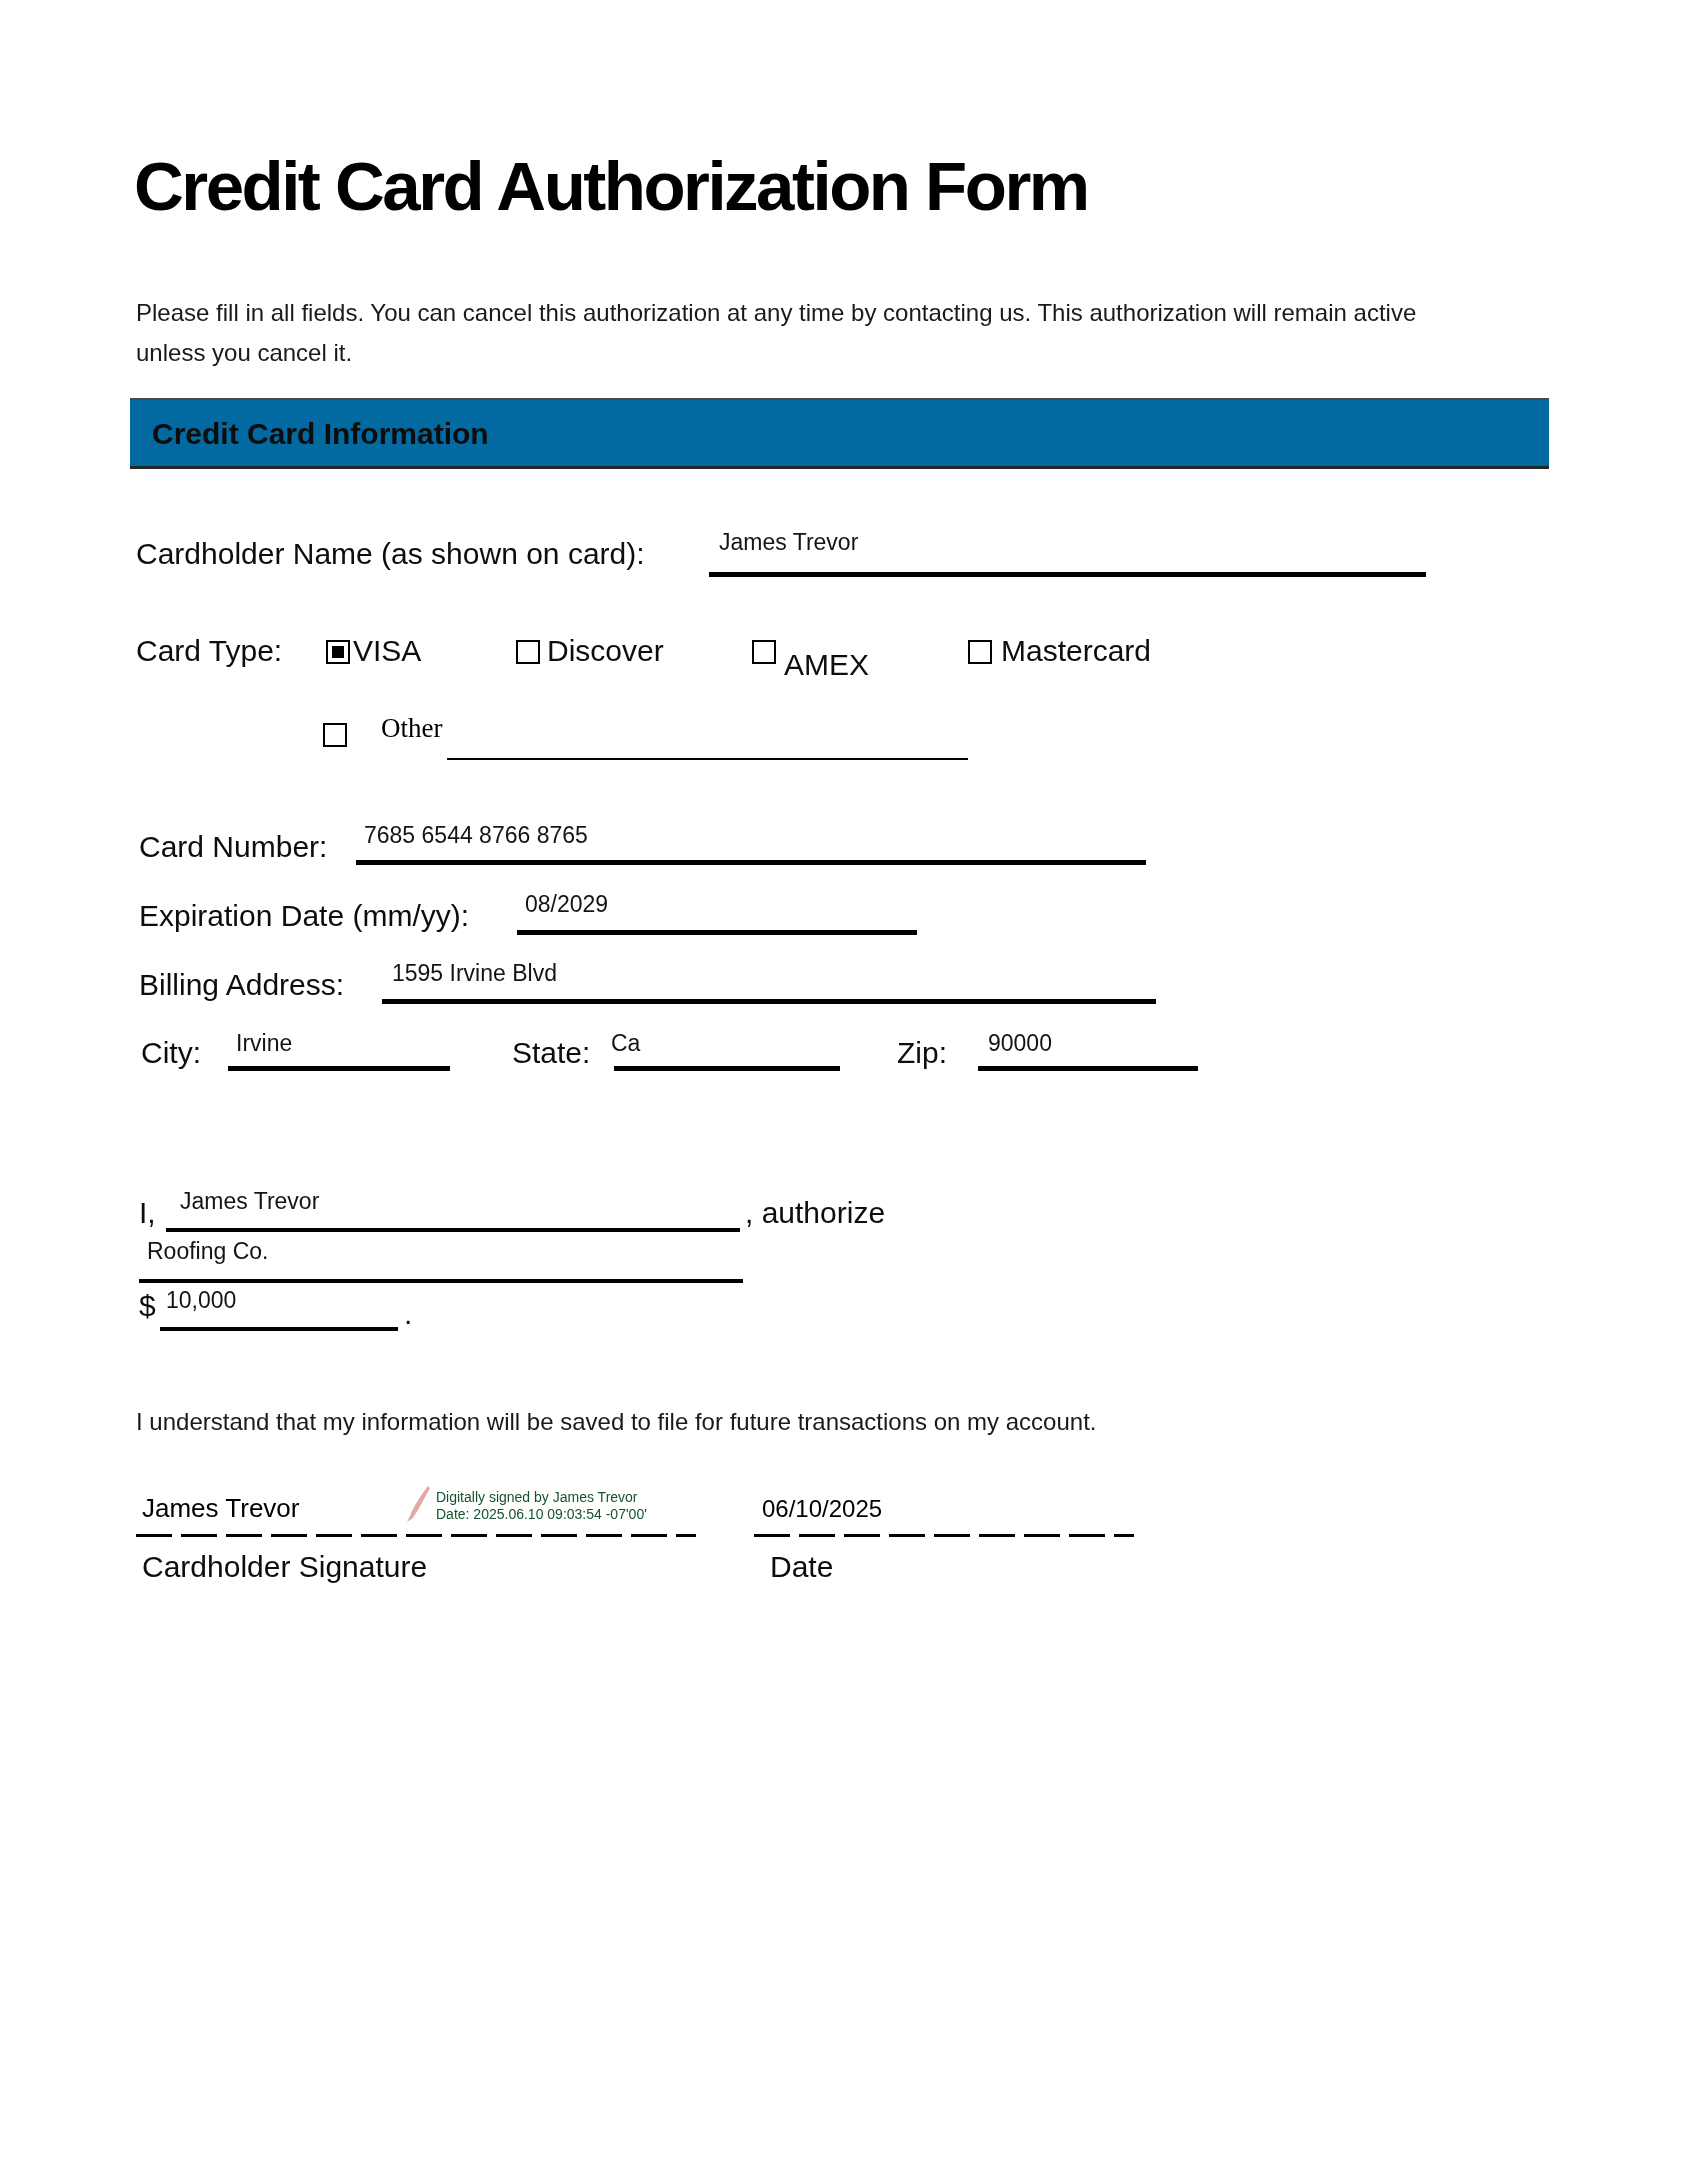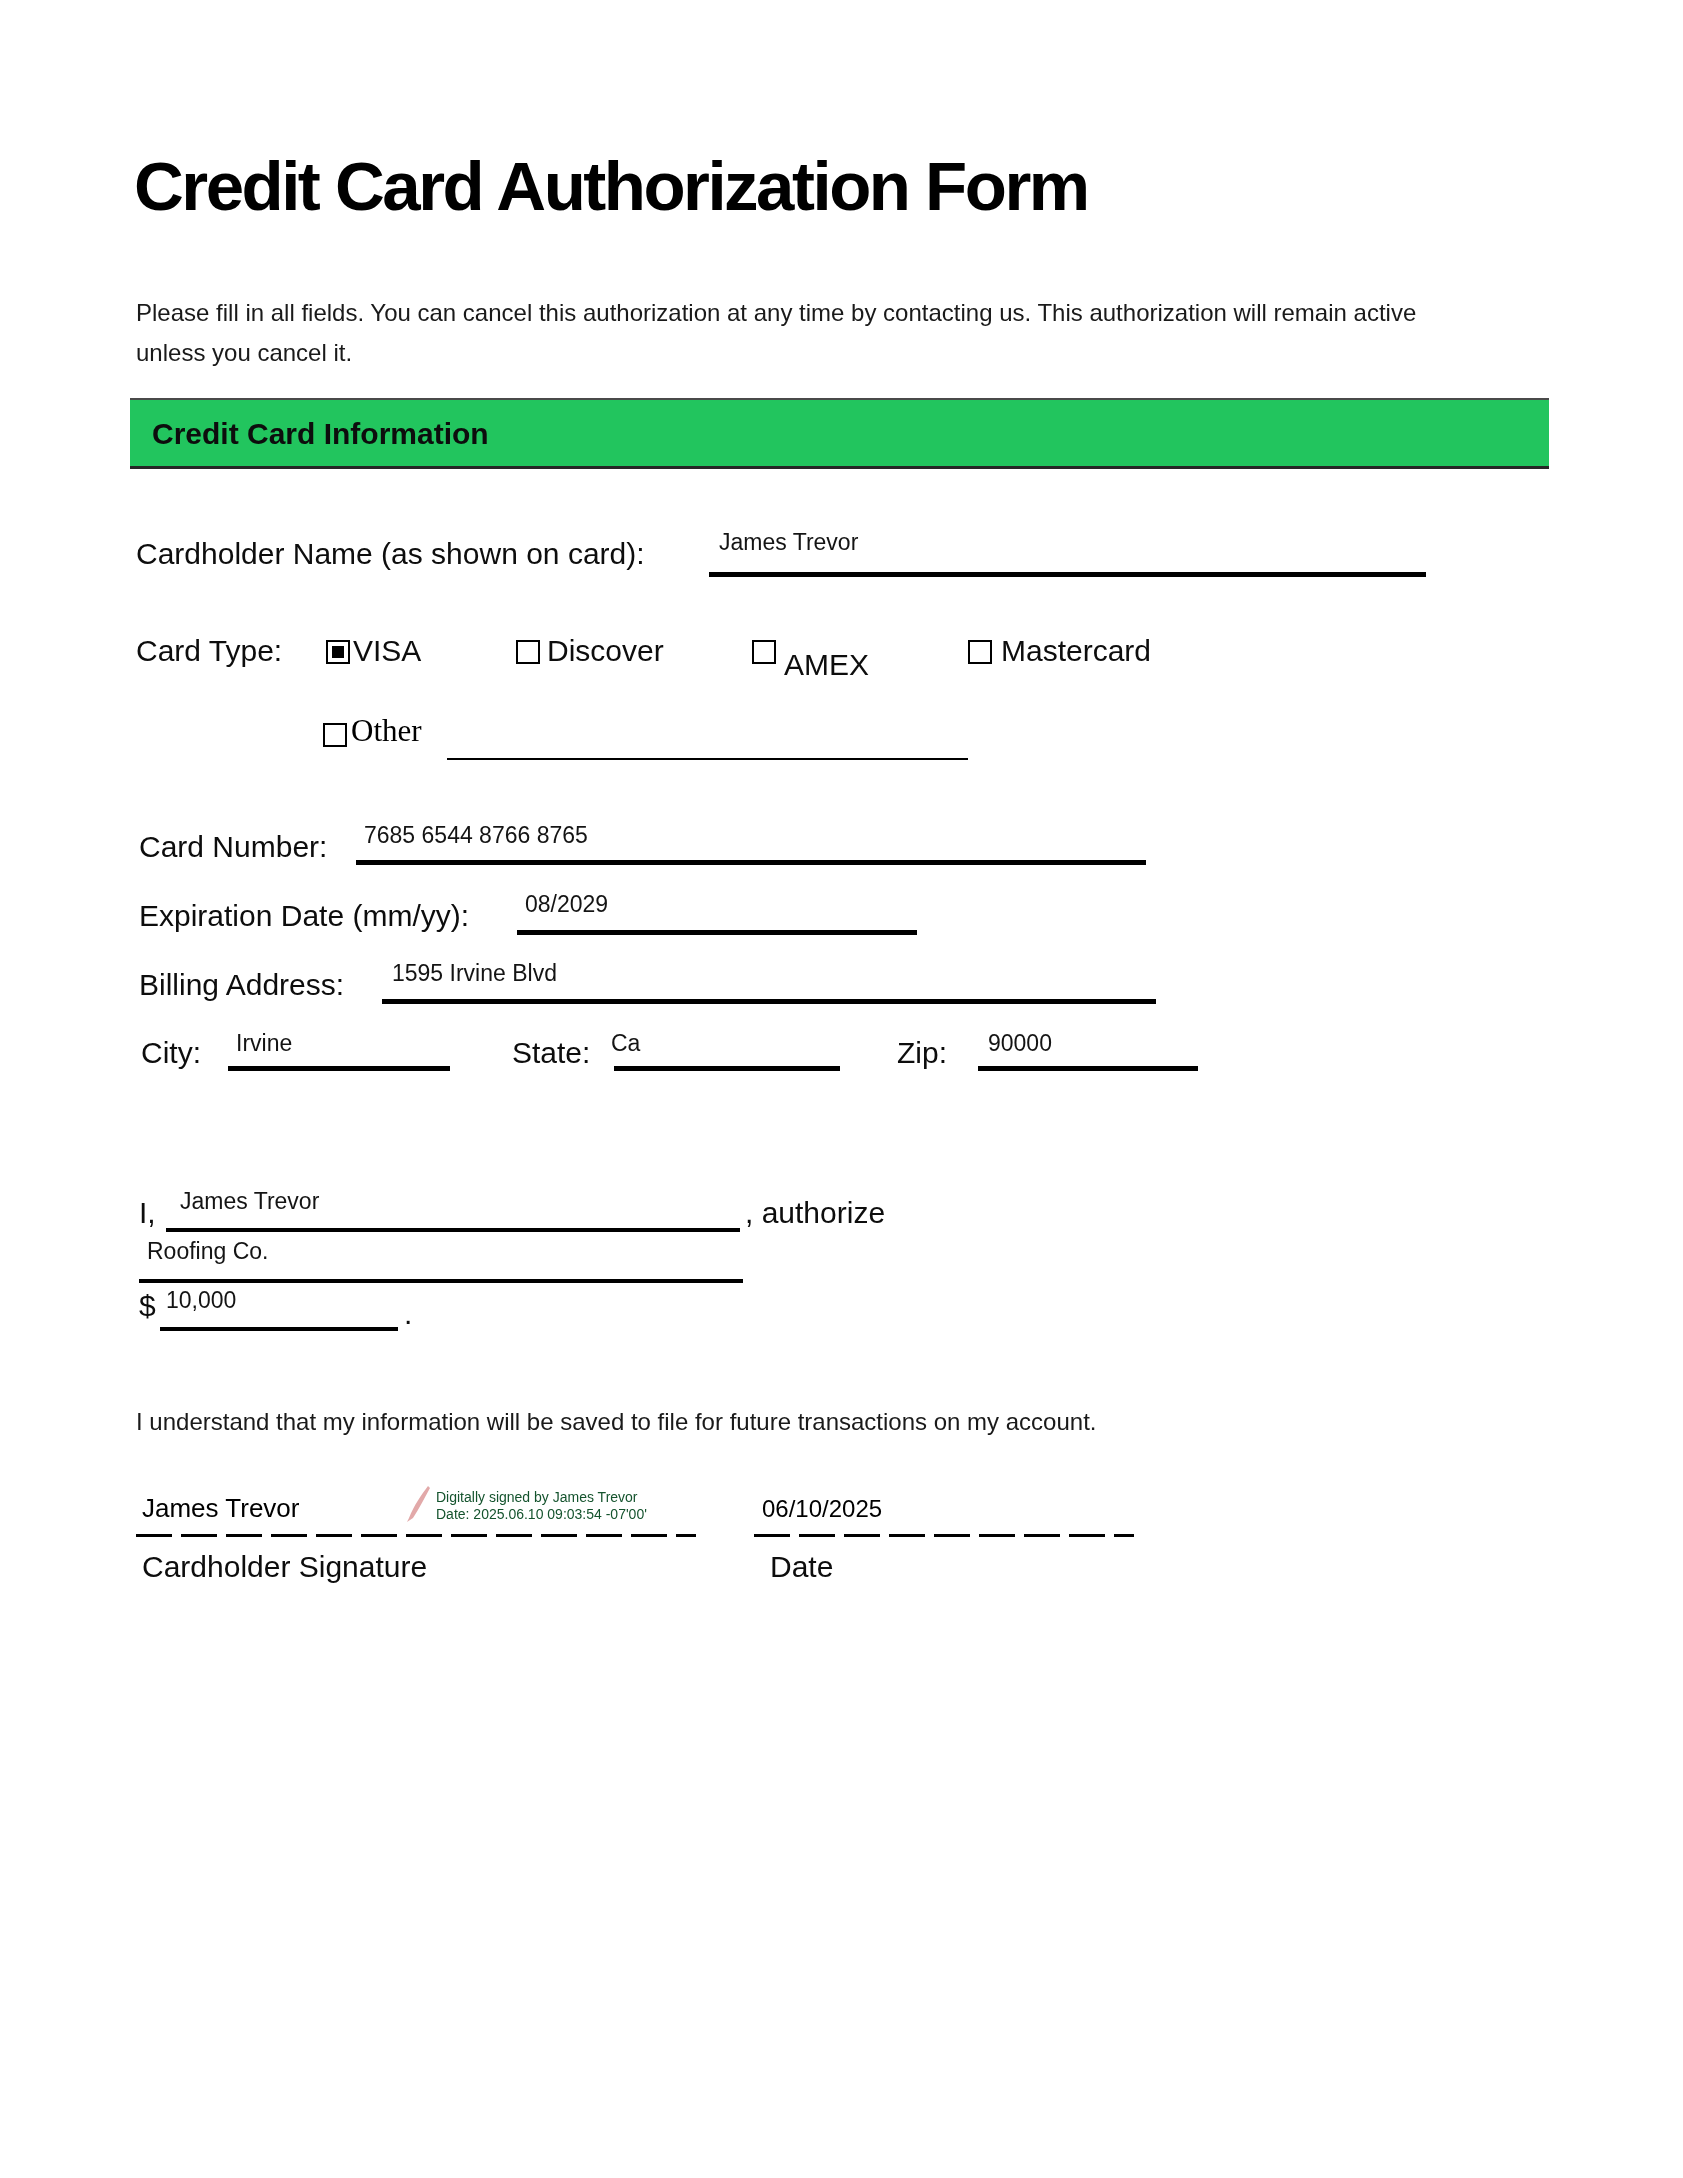--- a/index.html
+++ b/index.html
@@ -8,39 +8,39 @@
     font-family:"Liberation Sans", sans-serif; color:#000;
     overflow:hidden;
   }
   .abs { position:absolute; white-space:nowrap; }
 
   .title { left:134px; top:147px; font-size:69px; font-weight:700; letter-spacing:-2.5px; }
   .intro { left:136px; top:293px; width:1287px; font-size:24px; line-height:40px; white-space:normal; color:#1a1a1a; }
 
   .section-bar {
     left:130px; top:398px; width:1419px; height:71px;
-    background:#22c55e; border-top:2px solid #4a4a4a; border-bottom:3px solid #262626;
+    background:#0369a1; border-top:2px solid #4a4a4a; border-bottom:3px solid #262626;
     box-sizing:border-box;
   }
   .section-bar .section-title {
     position:absolute; left:22px; top:0; line-height:67px; font-size:30px; font-weight:700; color:#0d0d0d;
   }
 
   .lbl   { font-size:30px; color:#0d0d0d; }
   .val   { font-size:23px; color:#141414; }
   .line  { background:#000; height:5px; }
   .thin  { height:2px; }
 
   .checkbox {
     position:absolute; width:20px; height:20px; border:2px solid #000; background:#fff; box-sizing:content-box;
   }
   .checkbox.checked::after {
     content:""; position:absolute; left:4px; top:4px; right:4px; bottom:4px; background:#000;
   }
-  .serif { font-family:"Liberation Serif", serif; font-size:31px; }
+  .serif { font-family:"Liberation Serif", serif; font-size:27px;margin-left:30px; }
 
   .dashline {
     height:3px;
     background:repeating-linear-gradient(90deg, #000 0 36px, transparent 36px 45px);
   }
   .sig-small { font-size:14px; line-height:17px; color:#14532d; white-space:nowrap; }
 
   
   .f-name-lbl   { left:136px; top:537px; }
   .f-name-val   { left:719px; top:529px; }

